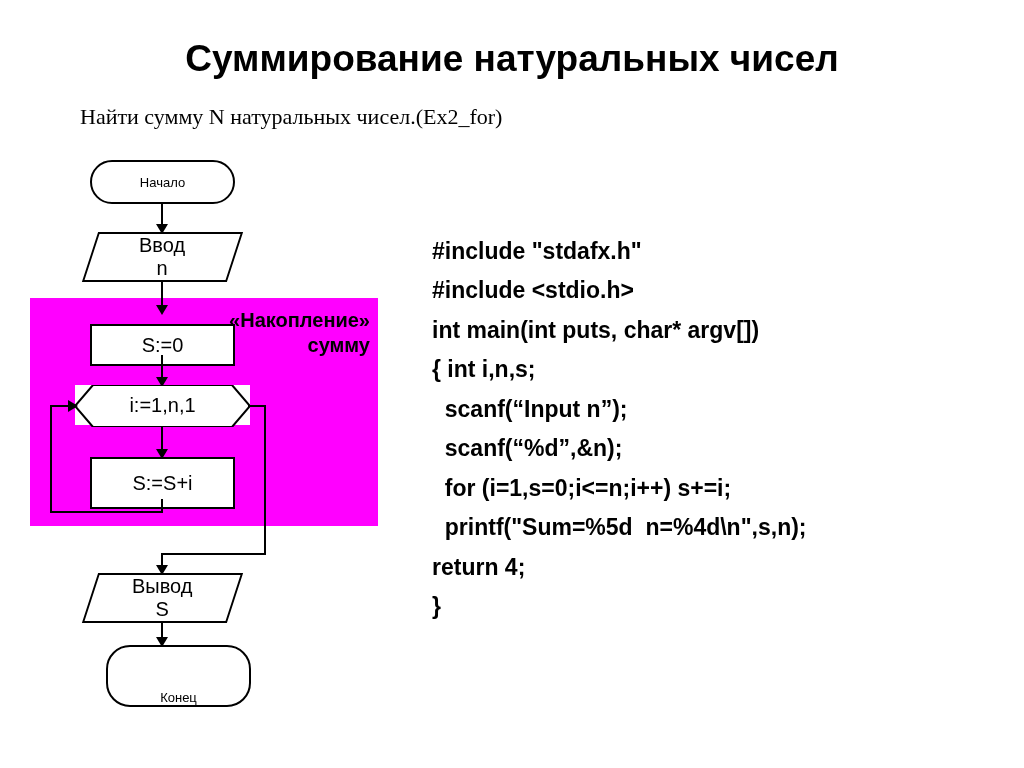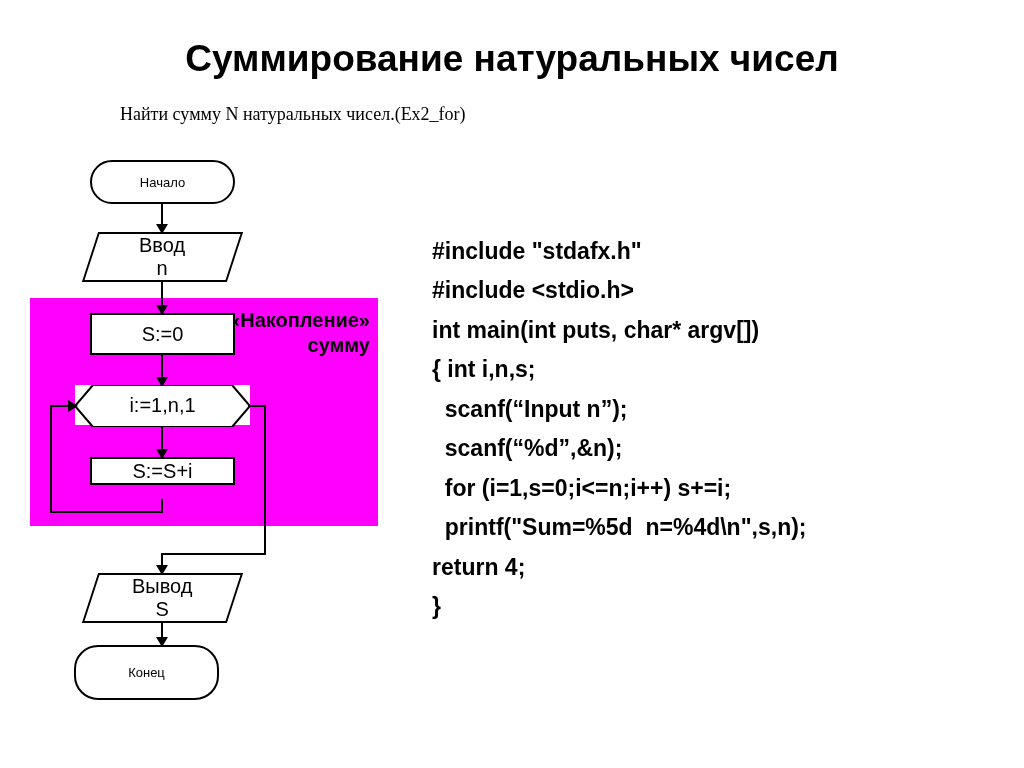--- a/index.html
+++ b/index.html
@@ -11,23 +11,23 @@
     position: relative;
     overflow: hidden;
   }
   .title {
     text-align: center;
     font-size: 37px;
     font-weight: bold;
     padding-top: 38px;
   }
   .subtitle {
-    font-size: 18px;
+    font-size: 22px;
     font-family: "Times New Roman", serif;
-    padding-left: 120px;
+    padding-left: 80px;
     padding-top: 24px;
   }
   .flowchart {
     position: absolute;
     left: 20px;
     top: 150px;
     width: 380px;
     height: 570px;
   }
   .code {
@@ -133,38 +133,38 @@
   <div class="conn" style="left:141px; top:54px; width:2px; height:22px;"></div>
   <div class="arrowhead" style="left:136px; top:74px;"></div>
 
   <div class="io" style="left:70px; top:82px; width:145px; height:50px;">
     <span style="white-space:pre;">Ввод
 n</span>
   </div>
   <div class="conn" style="left:141px; top:132px; width:2px; height:31px;"></div>
   <div class="arrowhead" style="left:136px; top:155px;"></div>
 
-  <div class="process" style="left:70px; top:163px; width:145px; height:42px;">
+  <div class="process" style="left:70px; top:174px; width:145px; height:42px;">
     <span>S:=0</span>
   </div>
   <div class="conn" style="left:141px; top:205px; width:2px; height:30px;"></div>
   <div class="arrowhead" style="left:136px; top:227px;"></div>
 
   <div class="loophead" style="left:55px; top:235px; width:175px; height:40px;">
     <svg width="175" height="42" viewBox="0 0 175 42">
       <polygon points="18,0 157,0 175,21 157,42 18,42 0,21" fill="#fff" stroke="#000" stroke-width="2"></polygon>
     </svg>
     <div class="lbl">
         <span>i:=1,n,1</span>
       </div>
   </div>
   <div class="conn" style="left:141px; top:277px; width:2px; height:30px;"></div>
   <div class="arrowhead" style="left:136px; top:299px;"></div>
 
-  <div class="process" style="left:70px; top:307px; width:145px; height:28px;">
+  <div class="process" style="left:70px; top:307px; width:145px; height:52px;">
     <span>S:=S+i</span>
   </div>
 
   <div class="conn" style="left:141px; top:349px; width:2px; height:14px;"></div>
   <div class="conn" style="left:30px; top:361px; width:113px; height:2px;"></div>
   <div class="conn" style="left:30px; top:256px; width:2px; height:107px;"></div>
   <div class="conn" style="left:30px; top:255px; width:20px; height:2px;"></div>
   <div class="arrowhead-right" style="left:48px; top:250px;"></div>
 
   <div class="conn" style="left:228px; top:255px; width:18px; height:2px;"></div>
@@ -173,21 +173,21 @@
   <div class="conn" style="left:141px; top:403px; width:2px; height:20px;"></div>
   <div class="arrowhead" style="left:136px; top:415px;"></div>
 
   <div class="io" style="left:70px; top:423px; width:145px; height:50px;">
     <span style="white-space:pre;">Вывод
 S</span>
   </div>
   <div class="conn" style="left:141px; top:473px; width:2px; height:22px;"></div>
   <div class="arrowhead" style="left:136px; top:487px;"></div>
 
-  <div class="terminator" style="left:54px; top:495px; width:145px; height:55px;">
+  <div class="terminator" style="left:86px; top:495px; width:145px; height:62px;align-items:flex-end;">
     <span>Конец</span>
   </div>
 
 </div>
 
 <div class="code">
 <span>#include "stdafx.h"</span>
 <span>#include &lt;stdio.h&gt;</span>
 <span>int main(int puts, char* argv[])</span>
 <span>{ int i,n,s;</span>

